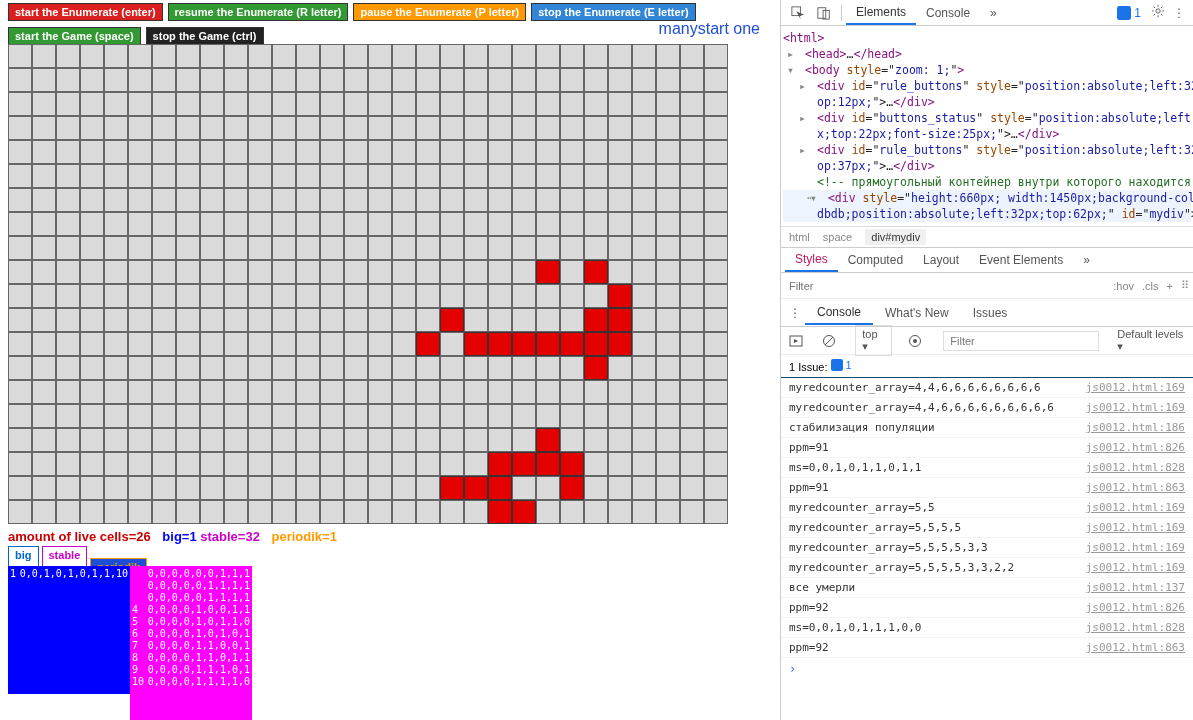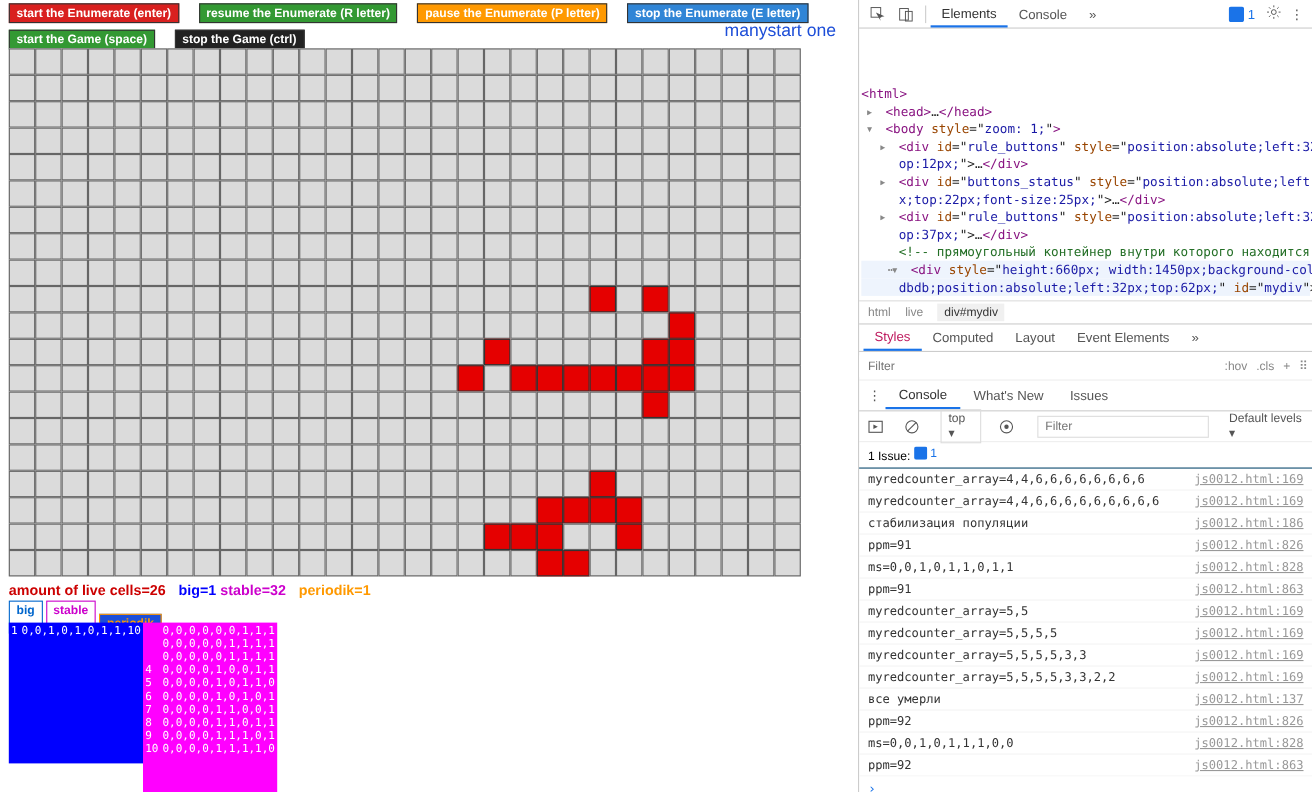--- a/index.html
+++ b/index.html
@@ -1,18 +1,18 @@
 <!DOCTYPE html>
 <html><head>
 <meta charset="utf-8">
 <style>
 * { box-sizing: border-box; margin: 0; padding: 0; }
 body { font-family: Arial, sans-serif; font-size: 12px; background: #fff; width: 1193px; height: 720px; overflow: hidden; position: relative; }
 .main-area { position: absolute; left: 0; top: 0; width: 780px; height: 720px; background: #fff; }
-.btn-row { display: flex; gap: 18px; padding: 3px 8px; text-align: center; }
+.btn-row { display: flex; gap: 5px; padding: 3px 8px; text-align: center; }
 .btn { font-size: 11px; font-weight: bold; color: #fff; padding: 2px 6px; border: 1px solid #333; cursor: pointer; }
 .btn-red { background: #d9201f; }
 .btn-green { background: #339933; }
 .btn-orange { background: #ff9900; }
 .btn-blue { background: #3085d6; }
 .btn-black { background: #222; }
 .btn-outline-blue { background: #fff; color: #0066cc; border: 1px solid #0066cc; }
 .btn-outline-magenta { background: #fff; color: #cc00cc; border: 1px solid #cc00cc; }
 .btn-outline-orange { background: #1d4ed8; color: #ff9900; border: 1px solid #ff9900; margin-top: 12px; }
 .status-text { position: absolute; right: 20px; top: 20px; font-family: Liberation Sans, sans-serif; font-size: 16px; color: #1d4ed8; }
@@ -35,21 +35,21 @@
 
 .devtools { position: absolute; left: 780px; top: 0; width: 413px; height: 720px; background: #fff; border-left: 1px solid #ccc; font-family: "Segoe UI", Arial, sans-serif; font-size: 12px; }
 .dt-header { height: 26px; border-bottom: 1px solid #ccc; display: flex; align-items: center; padding: 0 4px; }
 .dt-header .icon-box { width: 18px; height: 18px; margin: 0 4px; display: flex; align-items: center; justify-content: center; cursor: pointer; }
 .dt-header svg { width: 14px; height: 14px; }
 .dt-tab { padding: 4px 10px; cursor: pointer; color: #555; }
 .dt-tab.active { border-bottom: 2px solid #1a73e8; color: #333; }
 .dt-header .spacer { flex: 1; }
 .issue-badge { display: inline-flex; align-items: center; gap: 3px; color: #1a73e8; margin-right: 6px; }
 .gear-icon, .dots-icon { cursor: pointer; margin: 0 4px; color: #555; }
-.dom-tree { padding: 4px 2px; font-family: Consolas, monospace; font-size: 11.5px; line-height: 16px; color: #222; max-height: 210px; overflow: hidden; margin-top: 47px; }
+.dom-tree { padding: 4px 2px; font-family: Consolas, monospace; font-size: 11.5px; line-height: 16px; color: #222; max-height: 210px; overflow: hidden; }
 .dom-line { white-space: nowrap; padding-left: 8px; text-indent: -8px; }
 .dom-line .arrow { color: #888; display:inline-block; width:10px; }
 .tag { color: #881280; }
 .attr { color: #994500; }
 .val { color: #1a1aa6; }
 .comment { color: #236e25; }
 .dom-line.hl { background: #eef4fd; }
 .dom-crumb { border-top: 1px solid #ddd; padding: 4px 8px; font-size: 11px; }
 .crumb-item { color: #888; margin-right: 10px; cursor: pointer; }
 .crumb-item.active { color: #333; background: #f0f0f0; padding: 2px 6px; }
@@ -815,21 +815,21 @@
     <div class="dom-line" style="padding-left:42px;"><span class="val">x;top:22px;font-size:25px;</span>"&gt;…<span class="tag">&lt;/div&gt;</span></div>
     <div class="dom-line" style="padding-left:32px;"><span class="arrow">▸</span><span class="tag">&lt;div </span><span class="attr">id</span>="<span class="val">rule_buttons</span>" <span class="attr">style</span>="<span class="val">position:absolute;left:32px</span></div>
     <div class="dom-line" style="padding-left:42px;"><span class="val">op:37px;</span>"&gt;…<span class="tag">&lt;/div&gt;</span></div>
     <div class="dom-line" style="padding-left:42px;"><span class="comment">&lt;!-- прямоугольный контейнер внутри которого находится игра--&gt;</span></div>
     <div class="dom-line hl" style="padding-left:32px;"><span style="color:#888;padding-right:4px;">⋯</span><span class="arrow">▾</span><span class="tag">&lt;div </span><span class="attr">style</span>="<span class="val">height:660px; width:1450px;background-color:#d</span></div>
     <div class="dom-line hl" style="padding-left:42px;"><span class="val">dbdb;position:absolute;left:32px;top:62px;</span>" <span class="attr">id</span>="<span class="val">mydiv</span>"&gt;</div>
   </div>
 
   <div class="dom-crumb">
     <span class="crumb-item">html</span>
-    <span class="crumb-item">live</span>
+    <span class="crumb-item">space</span>
     <span class="crumb-item active">div#mydiv</span>
   </div>
 
   <div class="styles-tabs">
     <span class="styles-tab active">Styles</span>
     <span class="styles-tab">Computed</span>
     <span class="styles-tab">Layout</span>
     <span class="styles-tab">Event Elements</span>
     <span class="styles-tab">»</span>
   </div>

